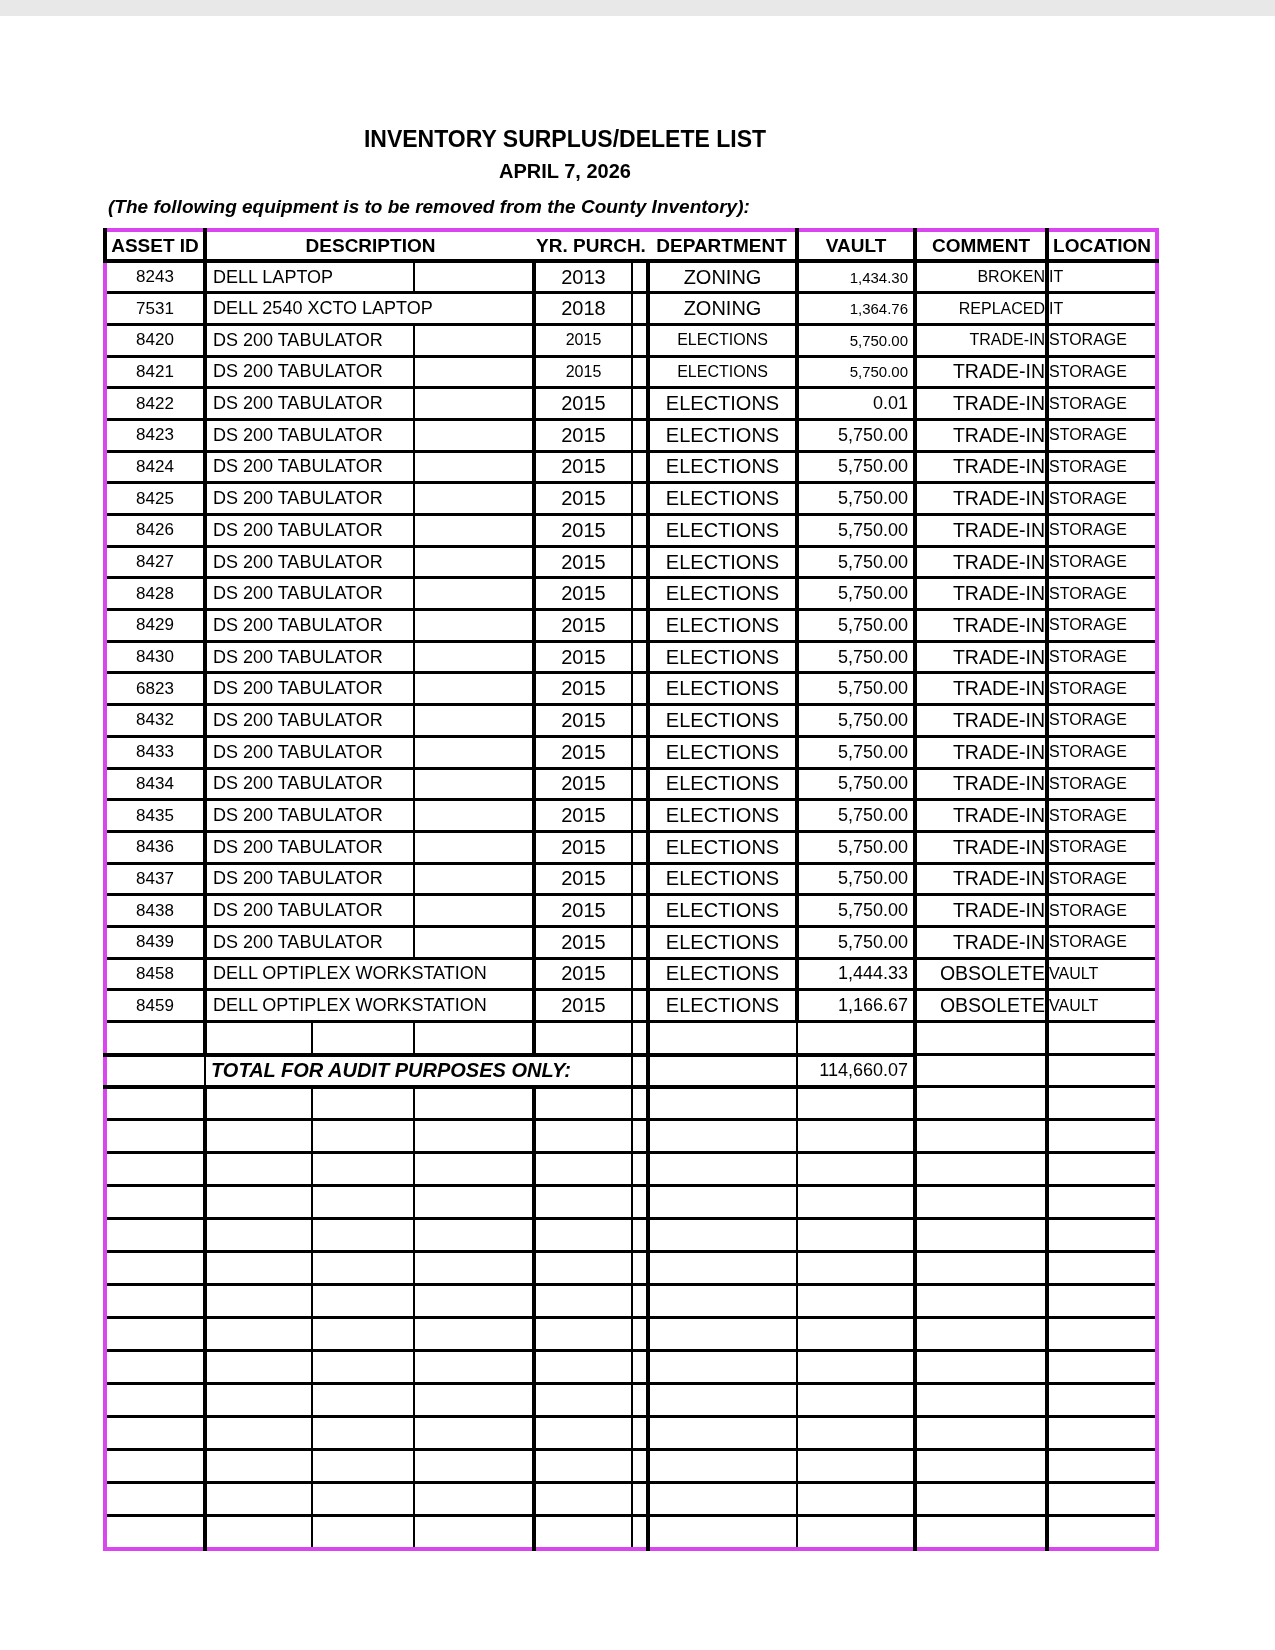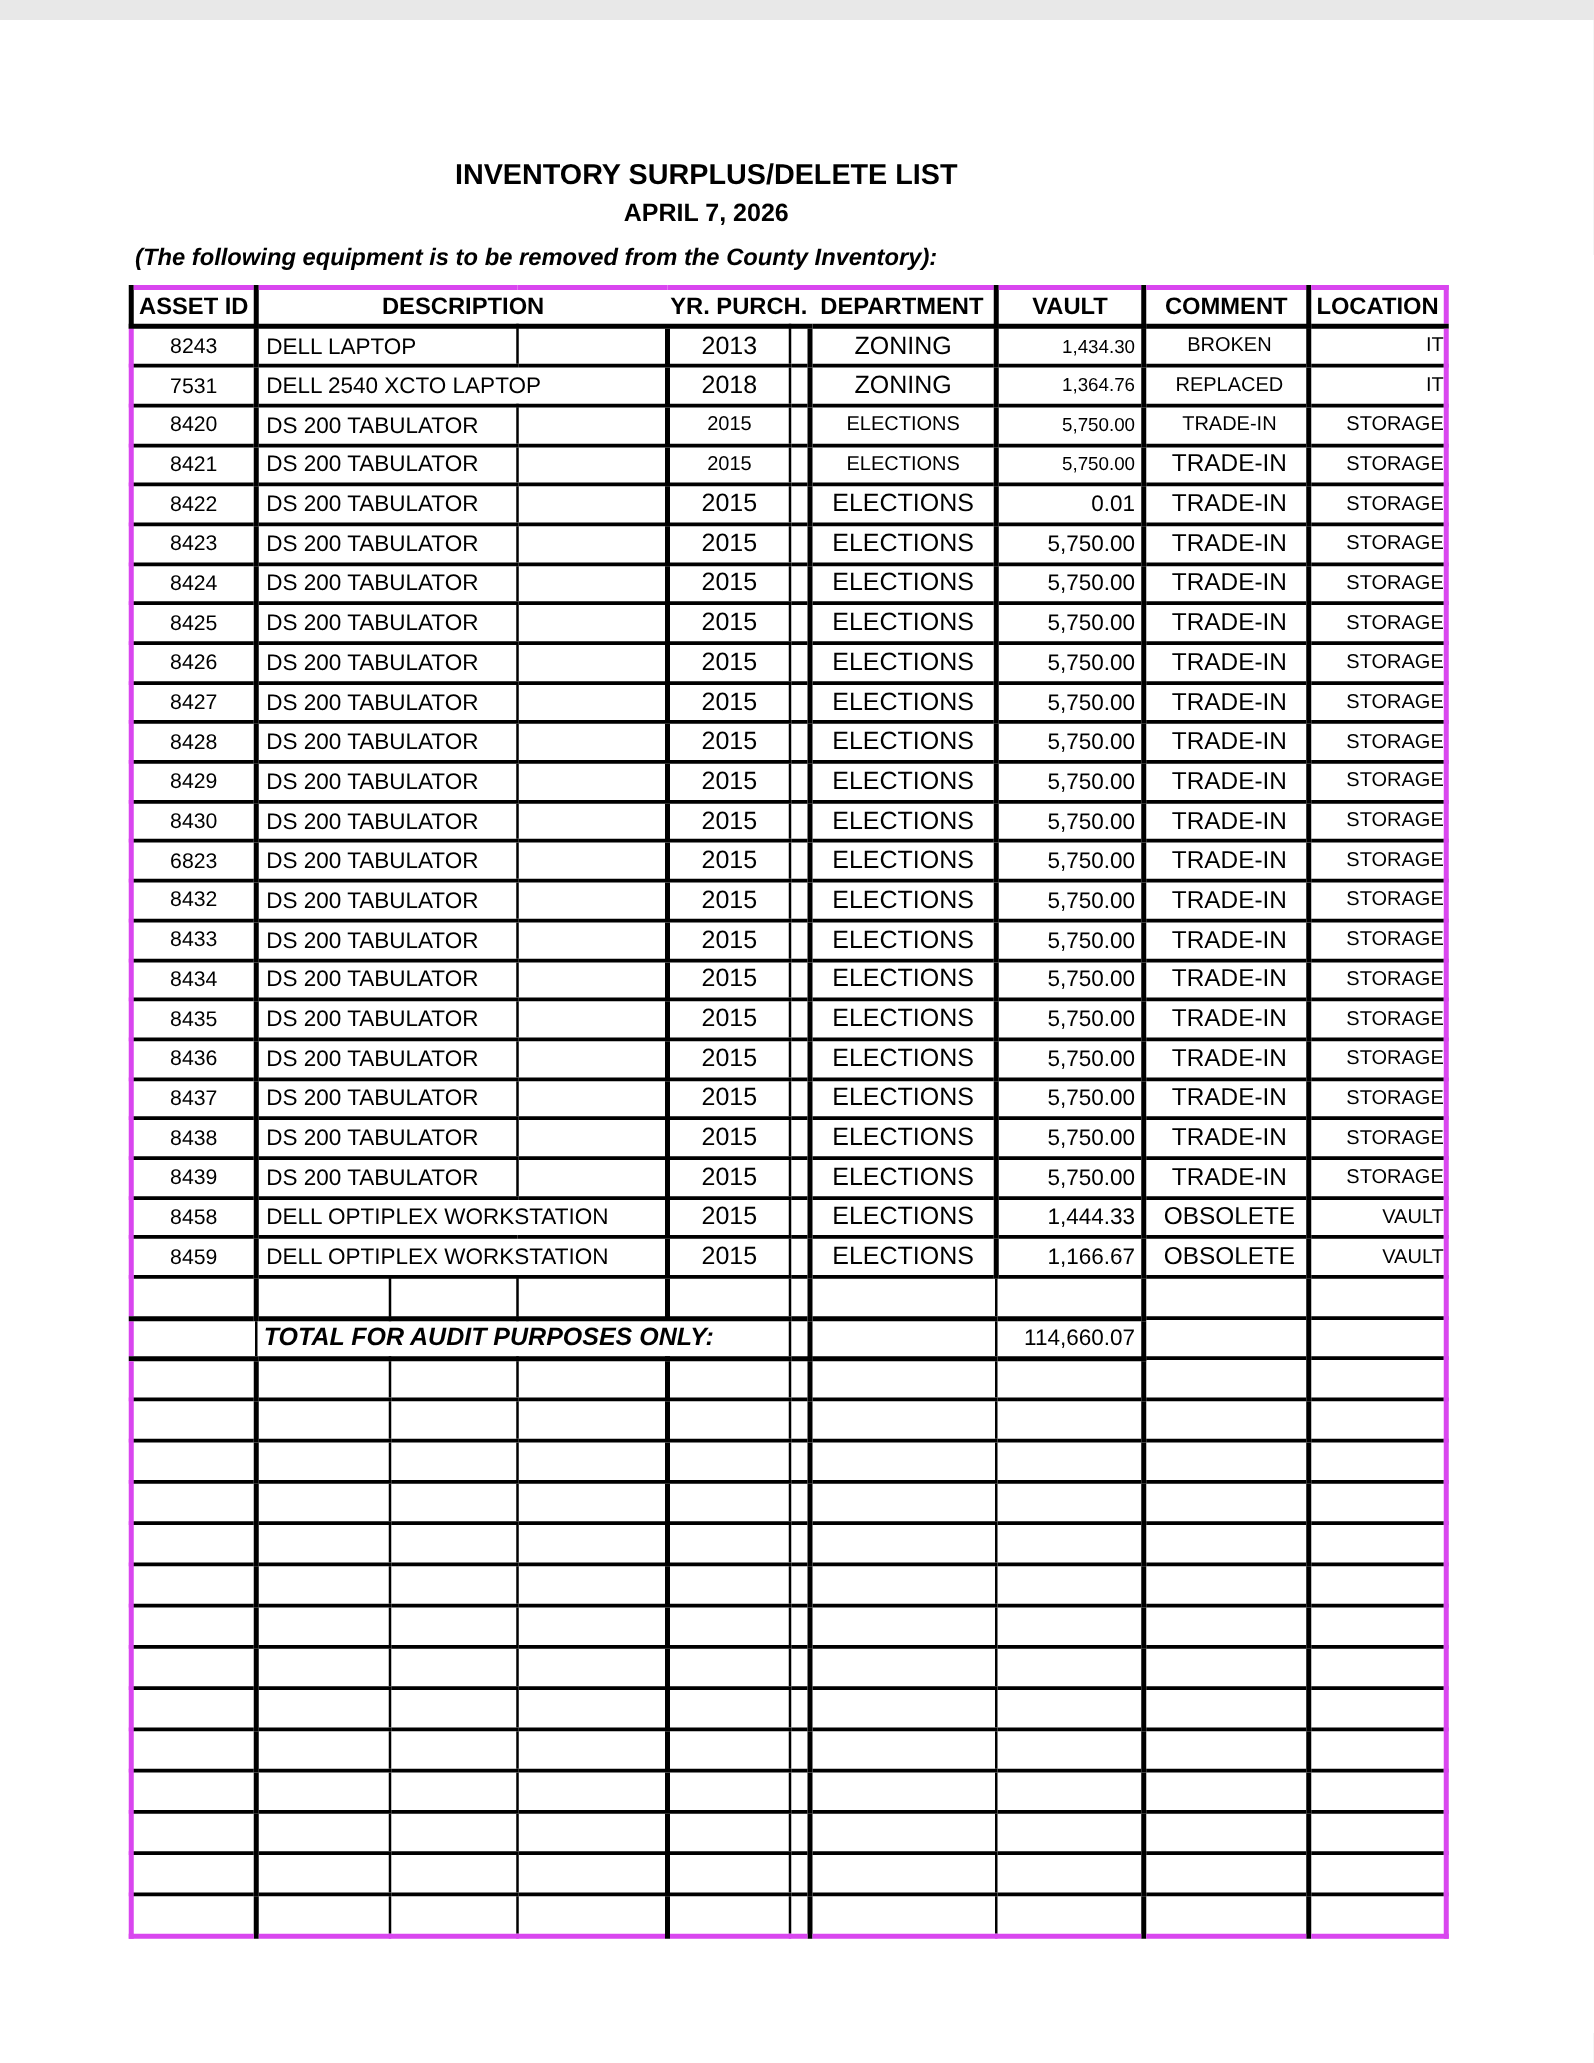--- a/index.html
+++ b/index.html
@@ -27,22 +27,22 @@
   
   tr.drow{height:31.7px;}
   .c-id{border-right-width:4px;text-align:center;font-size:17px;}
   .c-desc{text-align:left;padding-left:6px;font-size:18px;border-right-width:2px;}
   .c-desc.ovf{border-right-width:4px;}
   .c-d4{border-right-width:4px;}
   .c-yr{border-right-width:2px;text-align:center;}
   .c-f{border-right-width:4px;}
   .c-dept{border-right-width:4px;text-align:center;}
   .c-cost{border-right-width:4px;text-align:right;padding-right:5px;}
-  .c-cmt{border-right-width:4px;text-align:center;padding-left:5px;}
-  .c-loc{text-align:right;font-size:16px;}
+  .c-cmt{border-right-width:4px;text-align:right;padding-left:5px;}
+  .c-loc{text-align:left;font-size:16px;}
   .c-yr.s,.c-dept.s,.c-cmt.s{font-size:16px;}
   .c-yr.l,.c-dept.l{font-size:20px;}
   .c-cmt.l{font-size:19.5px;}
   .c-cost.s{font-size:15px;}
   .c-cost.l{font-size:18px;}
   
   tr.grow{height:33px;}
   .g0{border-right-width:4px;}
   .g1,.g2,.g4,.g6{border-right-width:2px;}
   .g3,.g5,.g7,.g8{border-right-width:4px;}

